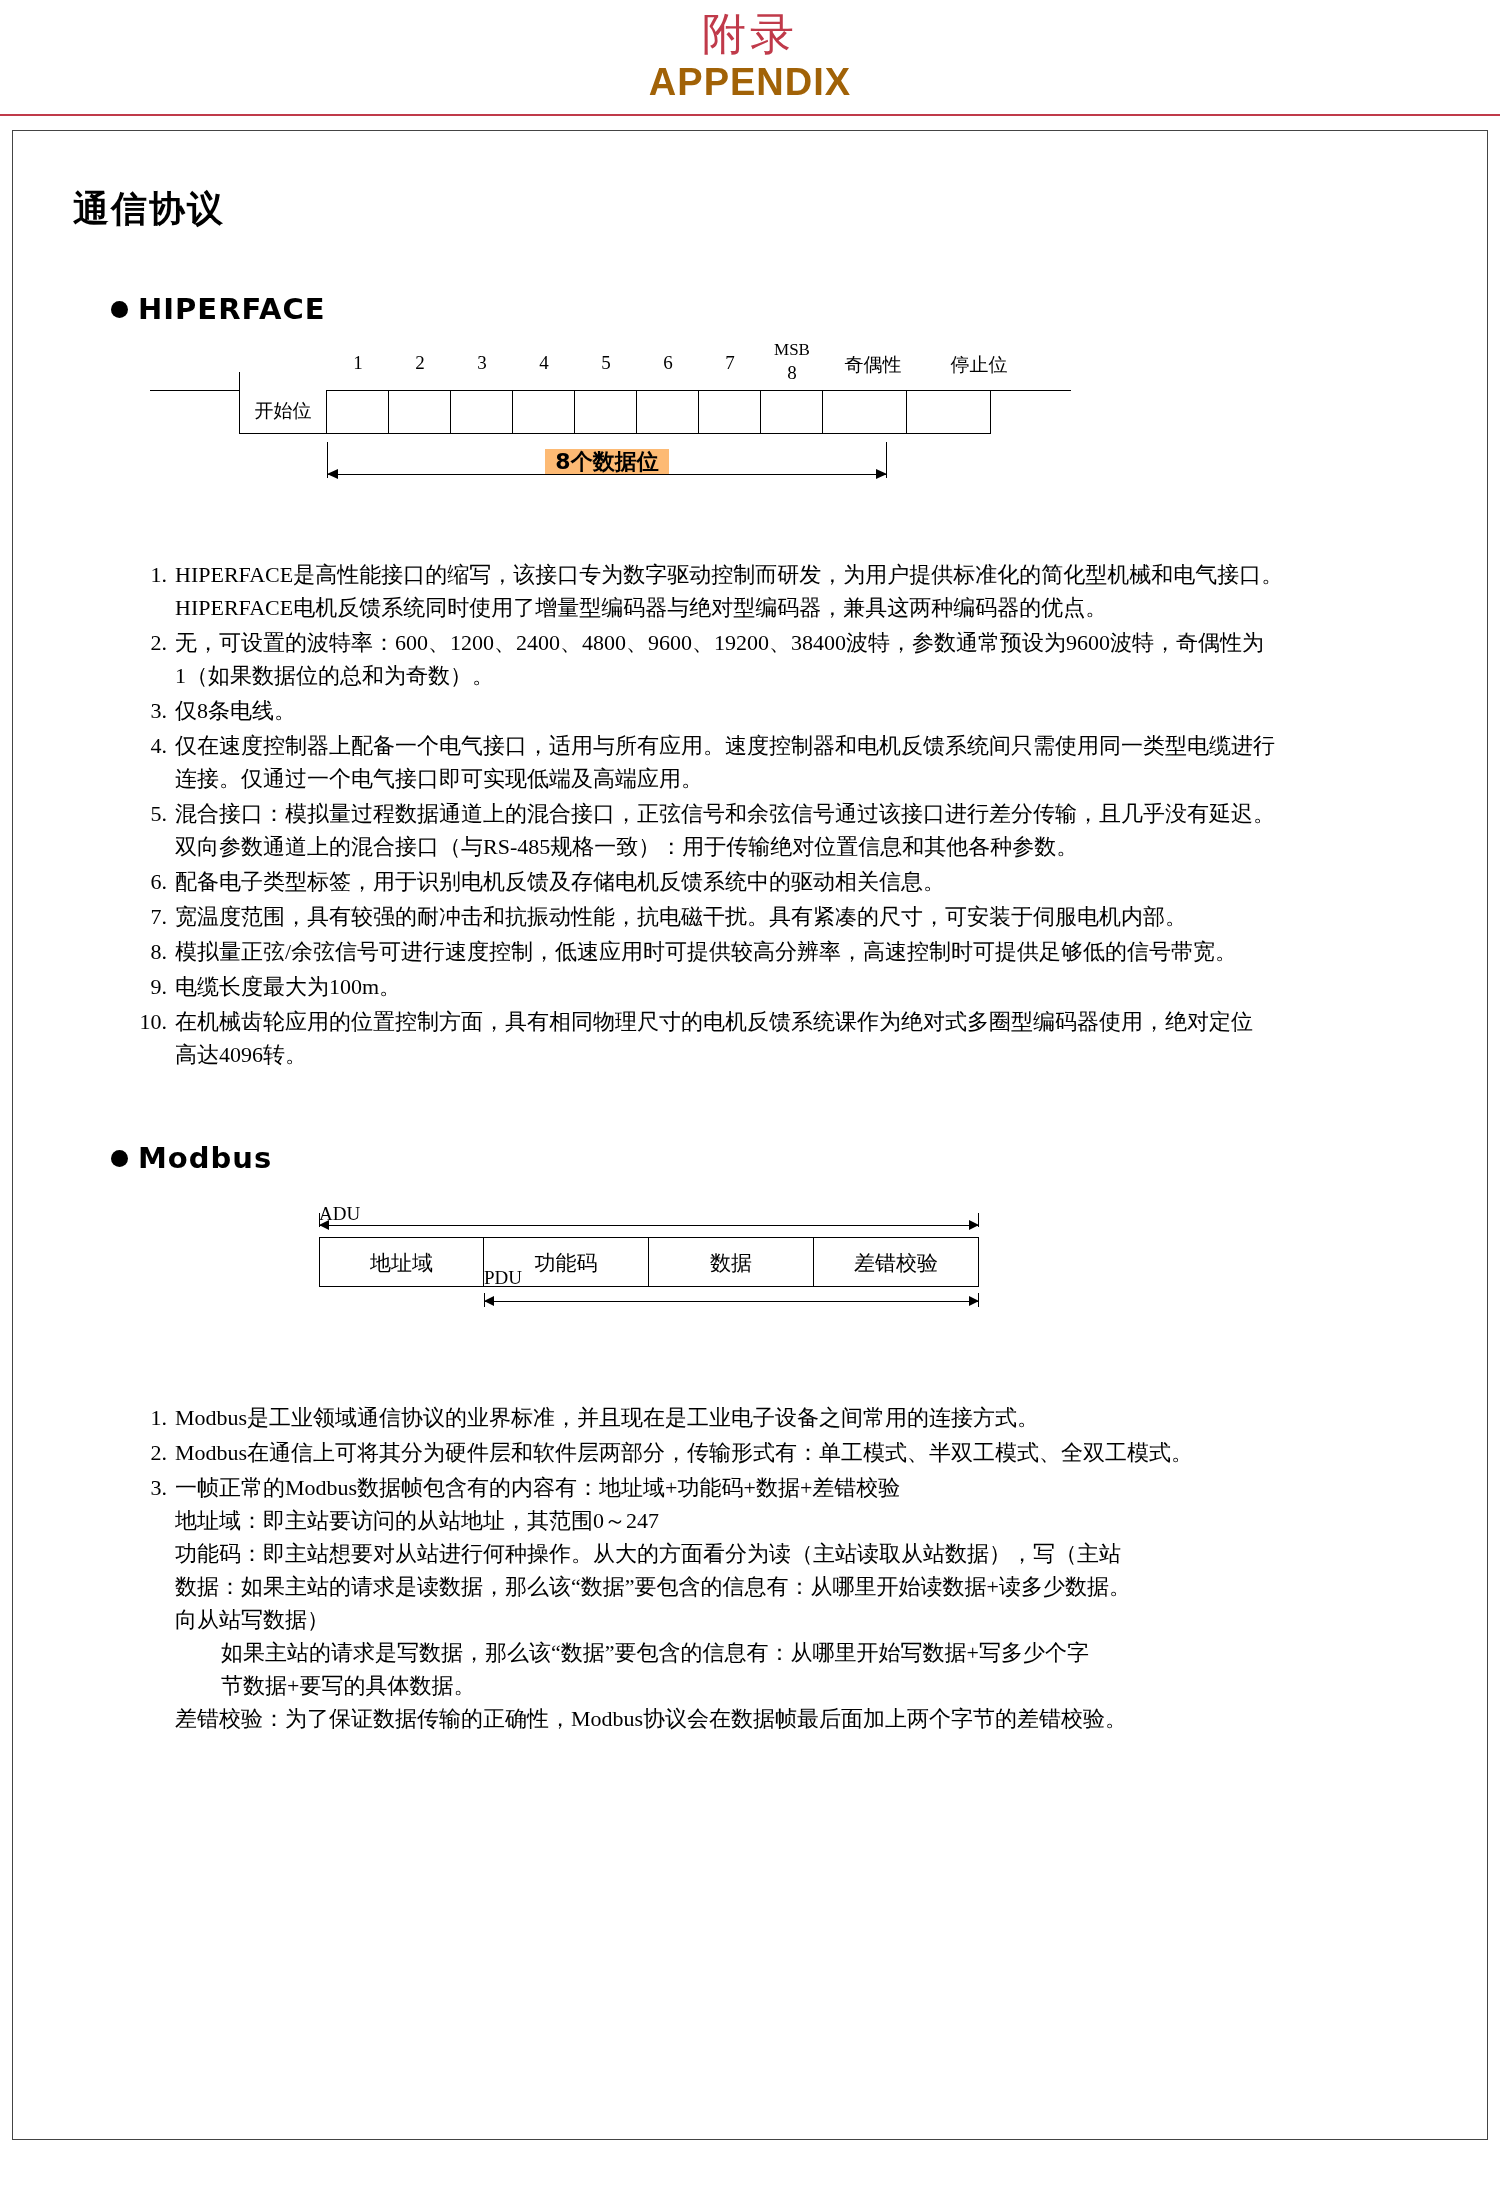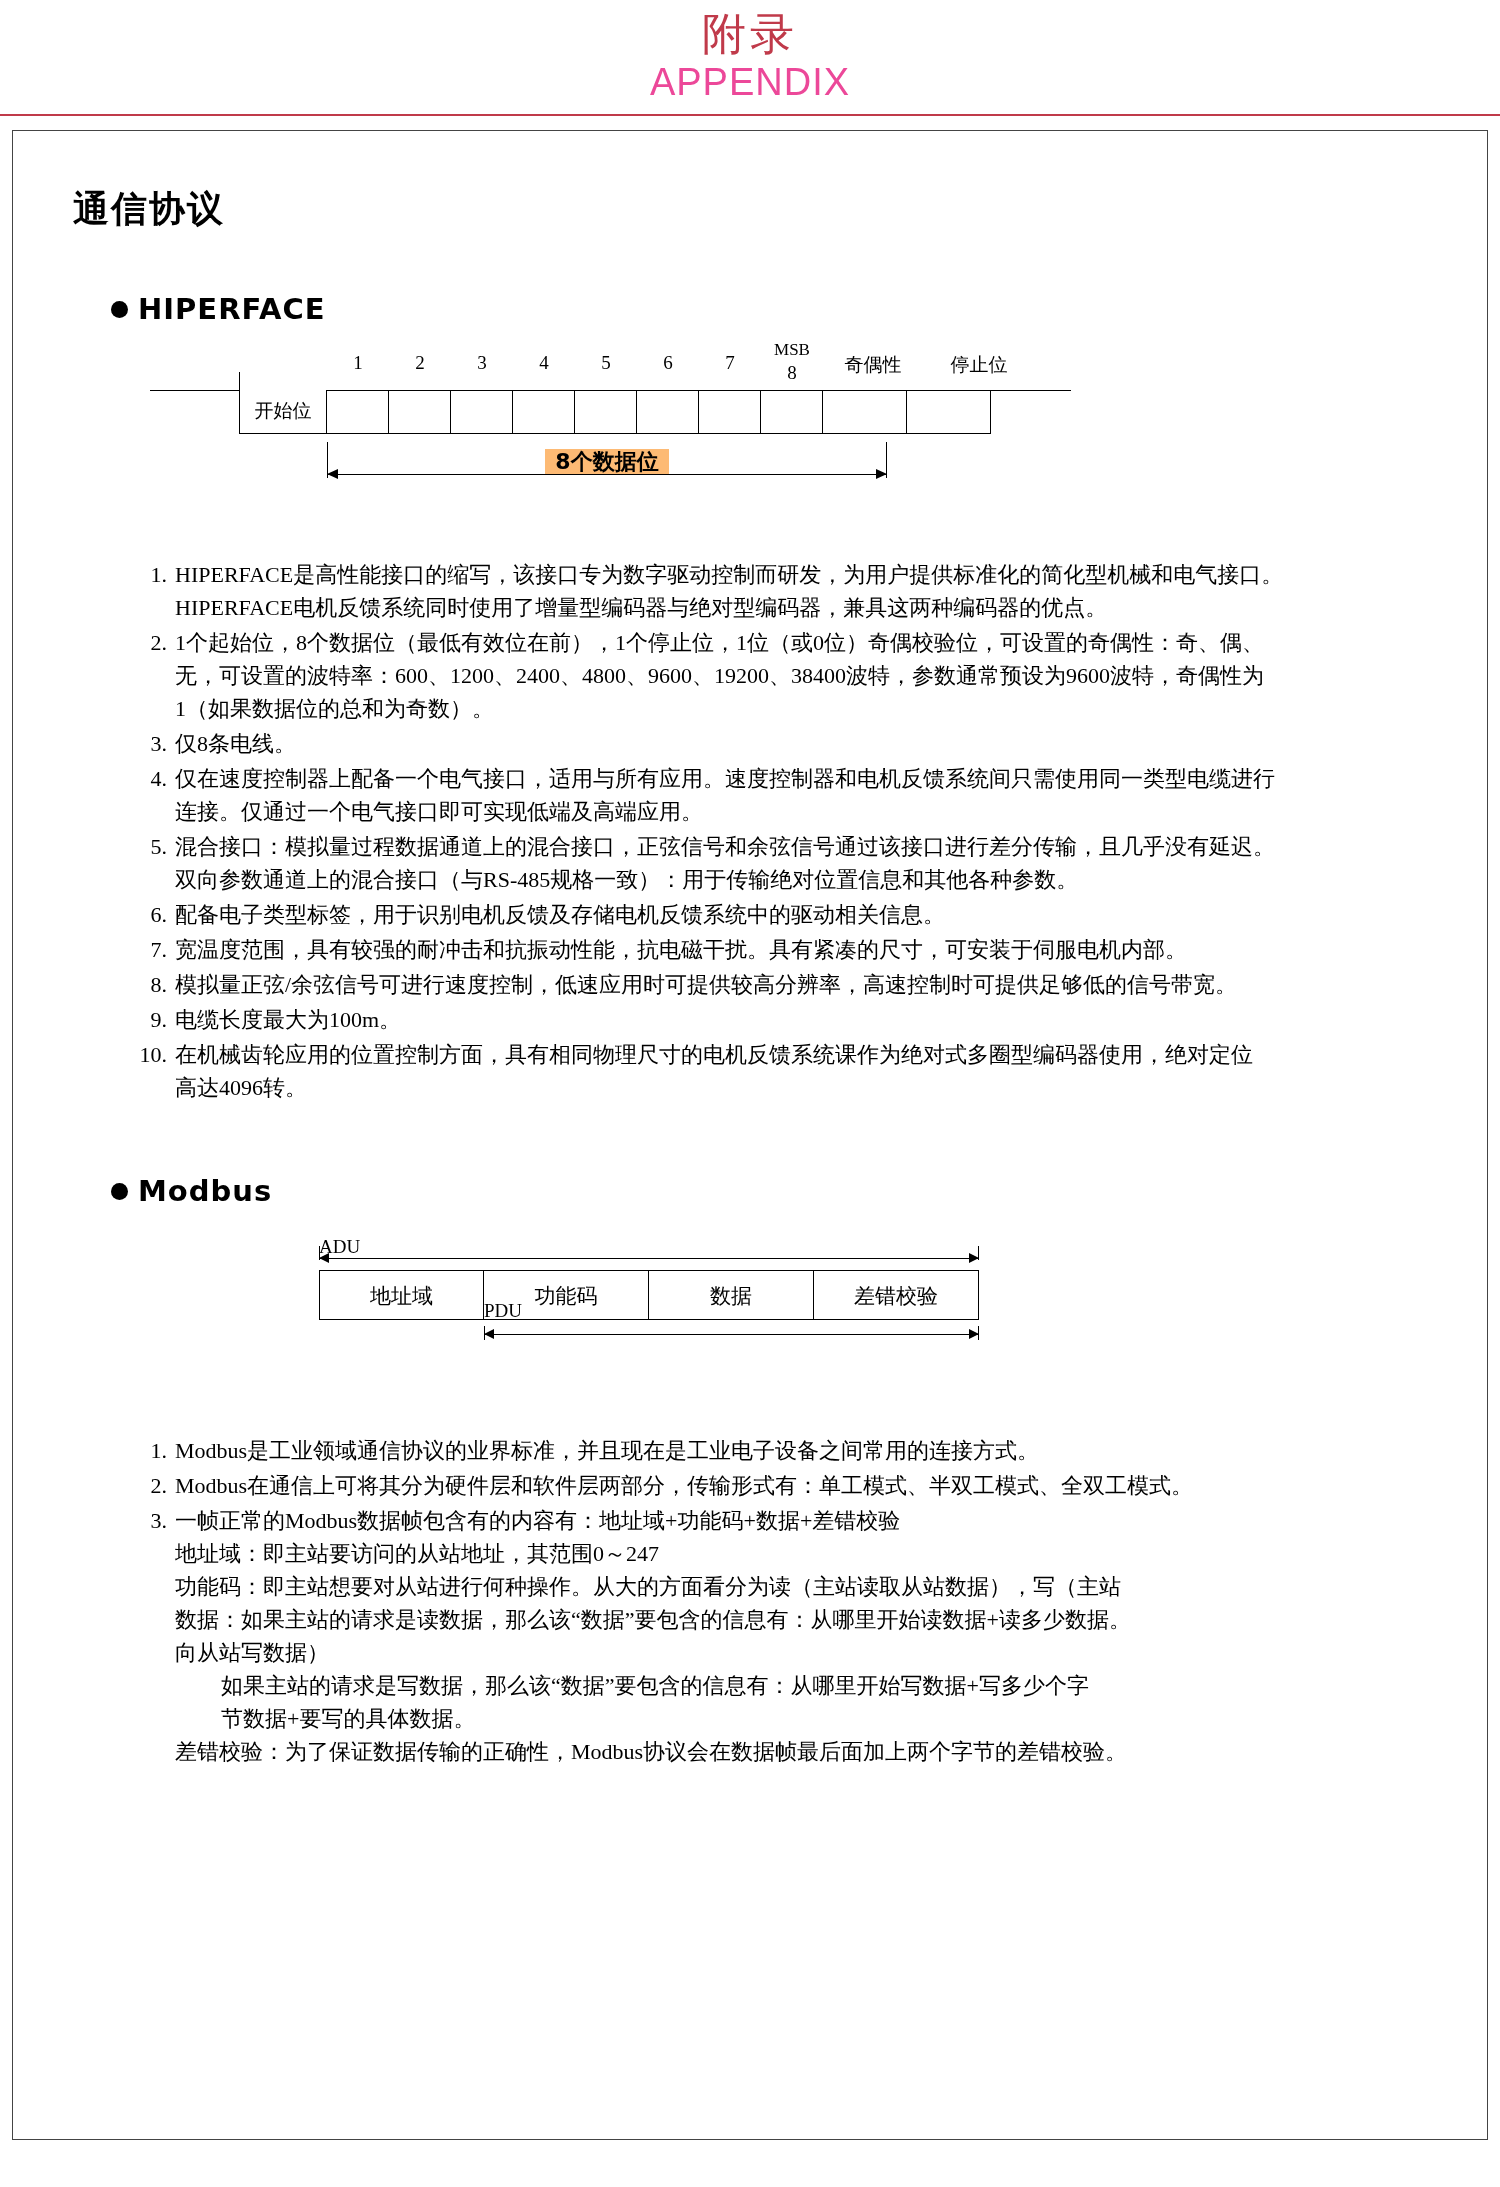--- a/index.html
+++ b/index.html
@@ -30,22 +30,23 @@
     font-family: "DejaVu Sans", sans-serif;
     font-size: 44px;
     line-height: 52px;
     color: #c03a4a;
     letter-spacing: 4px;
   }
   .doc-header .en {
     font-family: "Liberation Sans", sans-serif;
     font-size: 38px;
     line-height: 44px;
-    color: #ec4899;
+    color: #a16207;
     letter-spacing: 1px;
+    font-weight: bold;
   }
   .header-rule {
     margin-top: 10px;
     border-top: 2px solid #c03a4a;
     width: 100%;
   }
 
   
   .content-box {
     margin: 14px 12px 16px 12px;
@@ -370,21 +371,20 @@
         <div class="idx">1.</div>
         <div class="body">
           <span class="cont">HIPERFACE是高性能接口的缩写，该接口专为数字驱动控制而研发，为用户提供标准化的简化型机械和电气接口。</span>
           <span class="cont">HIPERFACE电机反馈系统同时使用了增量型编码器与绝对型编码器，兼具这两种编码器的优点。</span>
         </div>
       </div>
 
       <div class="li">
         <div class="idx">2.</div>
         <div class="body">
-          <span class="cont">1个起始位，8个数据位（最低有效位在前），1个停止位，1位（或0位）奇偶校验位，可设置的奇偶性：奇、偶、</span>
           <span class="cont">无，可设置的波特率：600、1200、2400、4800、9600、19200、38400波特，参数通常预设为9600波特，奇偶性为</span>
           <span class="cont">1（如果数据位的总和为奇数）。</span>
         </div>
       </div>
 
       <div class="li">
         <div class="idx">3.</div>
         <div class="body">
           <span class="cont">仅8条电线。</span>
         </div>

